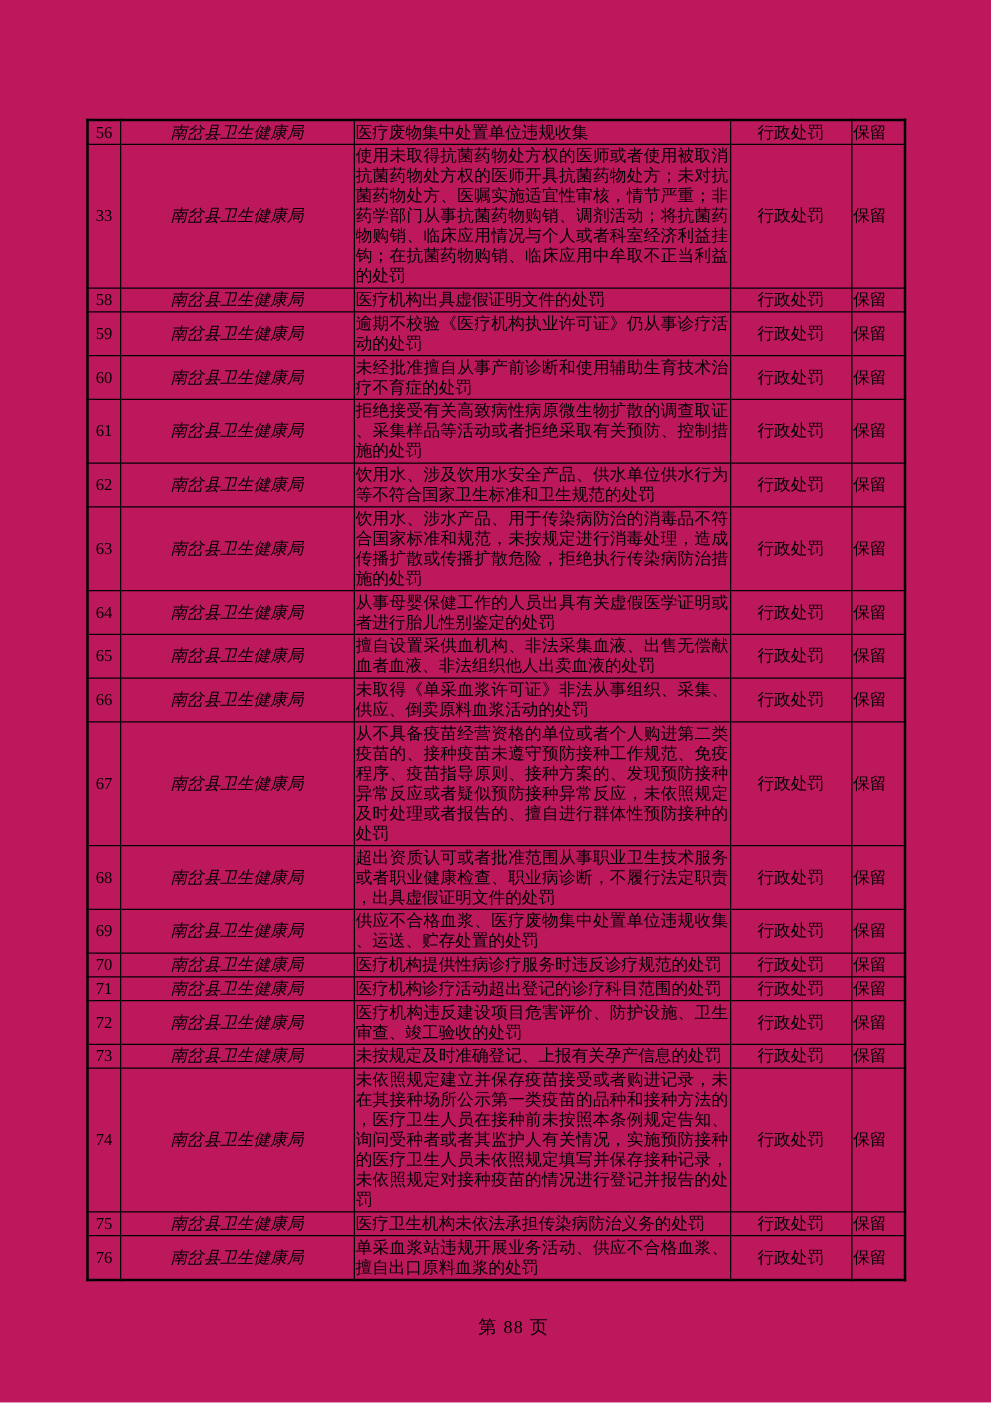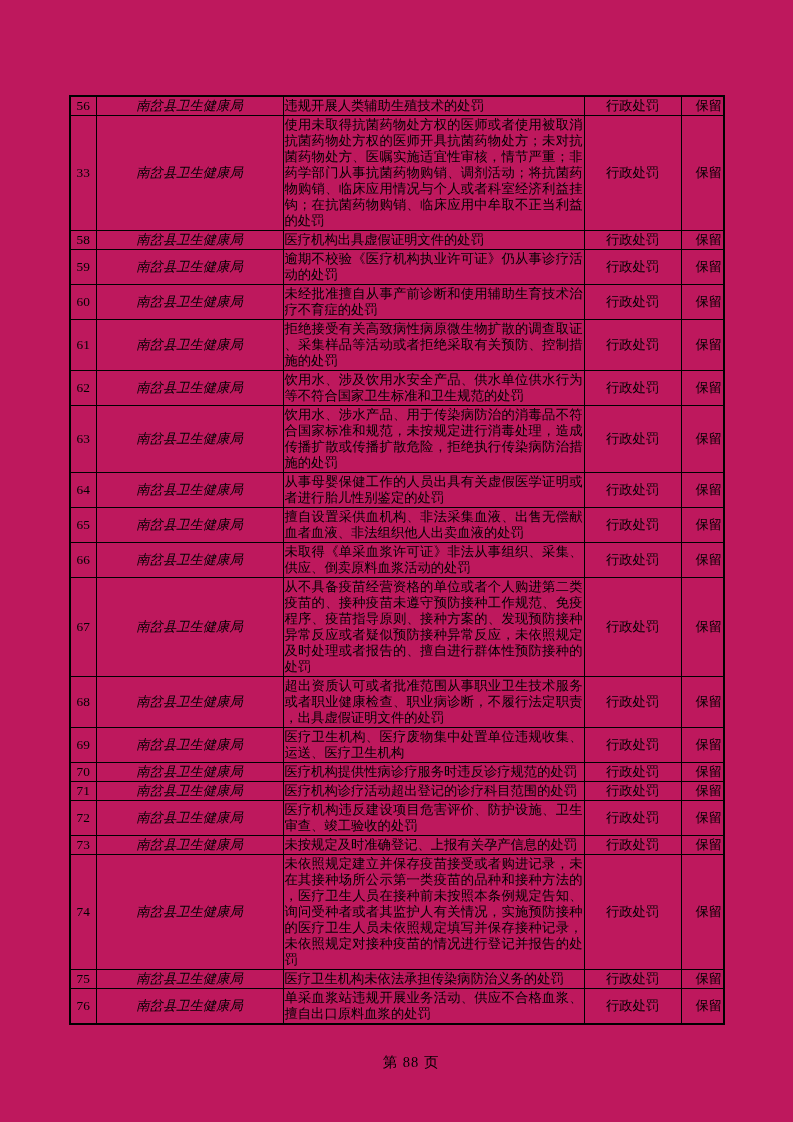--- a/index.html
+++ b/index.html
@@ -49,21 +49,21 @@
     text-align: justify;
     padding: 1px 3px;
     word-break: break-all;
     line-break: anywhere;
   }
   td.c-type {
     text-align: center;
     margin-top: 22px;
   }
   td.c-status {
-    text-align: right;
+    text-align: left;
     padding: 1px 0;
     font-family: Liberation Serif, serif;
   }
   .page-footer {
     position: absolute;
     left: 0;
     top: 1052px;
     width: 750px;
     text-align: center;
     font-size: 14.5px;
@@ -82,21 +82,21 @@
       <col class="w-no">
       <col class="w-agency">
       <col class="w-item">
       <col class="w-type">
       <col class="w-status">
     </colgroup>
     <tbody>
   <tr>
     <td class="c-no">56</td>
     <td class="c-agency">南岔县卫生健康局</td>
-    <td class="c-item">违规开展人类辅助生殖技术的处罚</td>
+    <td class="c-item">医疗废物集中处置单位违规收集</td>
     <td class="c-type">行政处罚</td>
     <td class="c-status">保留</td>
   </tr>
 
   <tr>
     <td class="c-no">33</td>
     <td class="c-agency">南岔县卫生健康局</td>
     <td class="c-item">使用未取得抗菌药物处方权的医师或者使用被取消抗菌药物处方权的医师开具抗菌药物处方；未对抗菌药物处方、医嘱实施适宜性审核，情节严重；非药学部门从事抗菌药物购销、调剂活动；将抗菌药物购销、临床应用情况与个人或者科室经济利益挂钩；在抗菌药物购销、临床应用中牟取不正当利益的处罚</td>
     <td class="c-type">行政处罚</td>
     <td class="c-status">保留</td>
@@ -186,21 +186,21 @@
     <td class="c-no">68</td>
     <td class="c-agency">南岔县卫生健康局</td>
     <td class="c-item">超出资质认可或者批准范围从事职业卫生技术服务或者职业健康检查、职业病诊断，不履行法定职责，出具虚假证明文件的处罚</td>
     <td class="c-type">行政处罚</td>
     <td class="c-status">保留</td>
   </tr>
 
   <tr>
     <td class="c-no">69</td>
     <td class="c-agency">南岔县卫生健康局</td>
-    <td class="c-item">医疗卫生机构、医疗废物集中处置单位违规收集、运送、医疗卫生机构</td>
+    <td class="c-item">供应不合格血浆、医疗废物集中处置单位违规收集、运送、贮存处置的处罚</td>
     <td class="c-type">行政处罚</td>
     <td class="c-status">保留</td>
   </tr>
 
   <tr>
     <td class="c-no">70</td>
     <td class="c-agency">南岔县卫生健康局</td>
     <td class="c-item">医疗机构提供性病诊疗服务时违反诊疗规范的处罚</td>
     <td class="c-type">行政处罚</td>
     <td class="c-status">保留</td>

